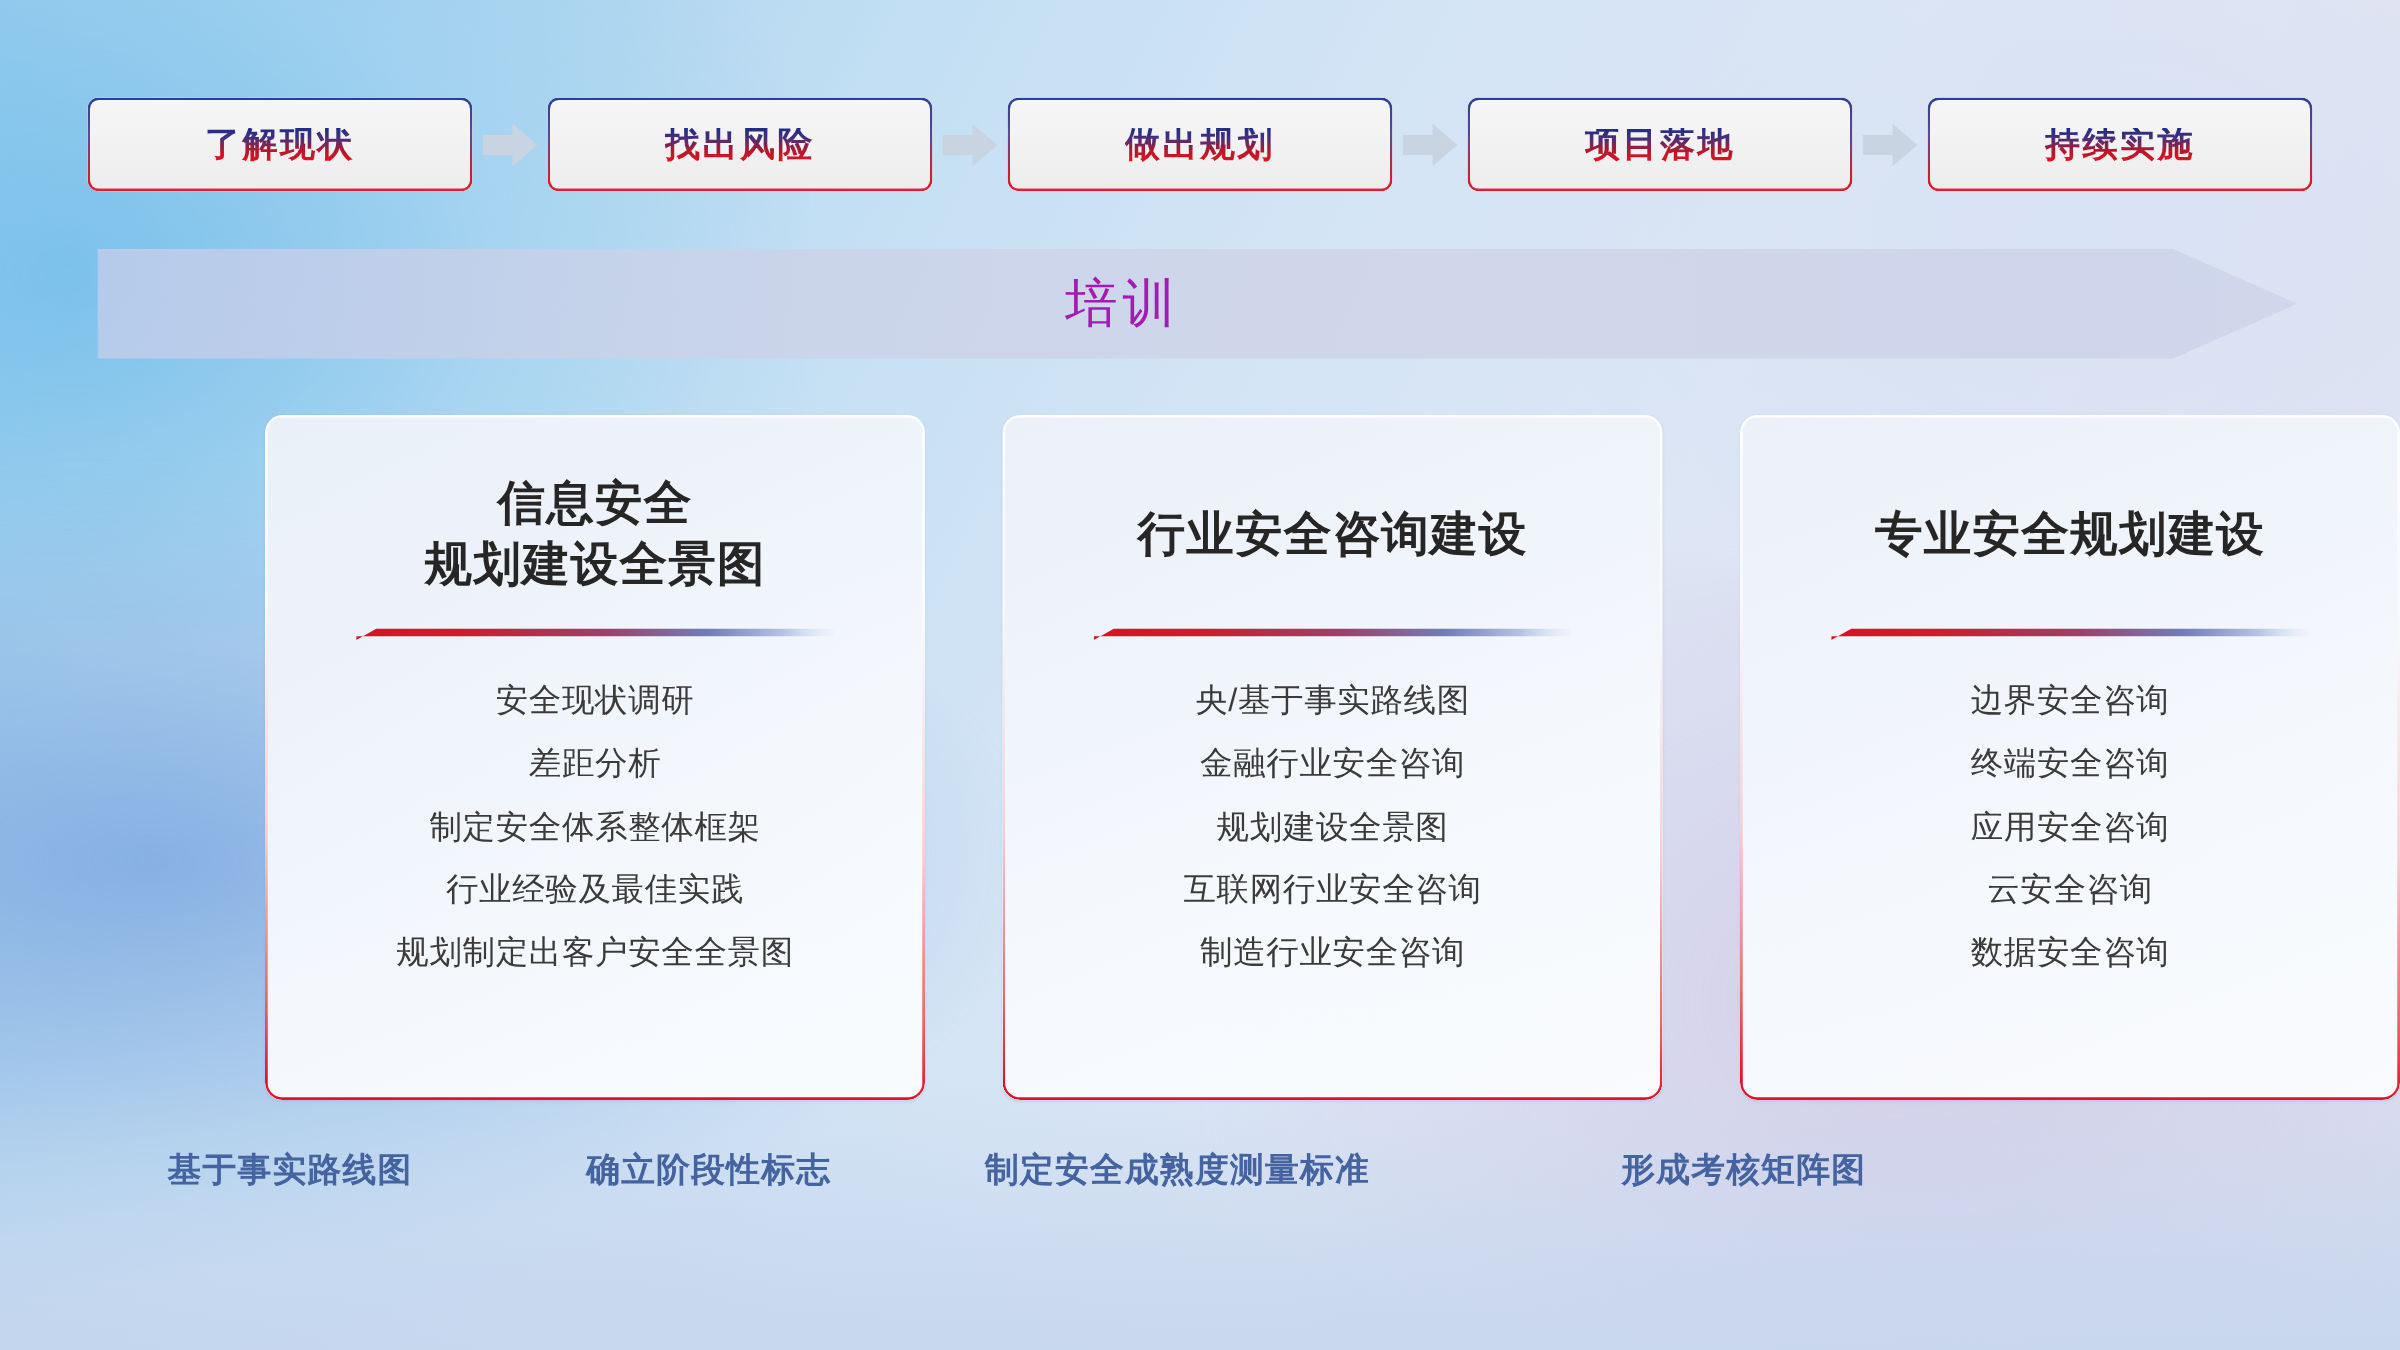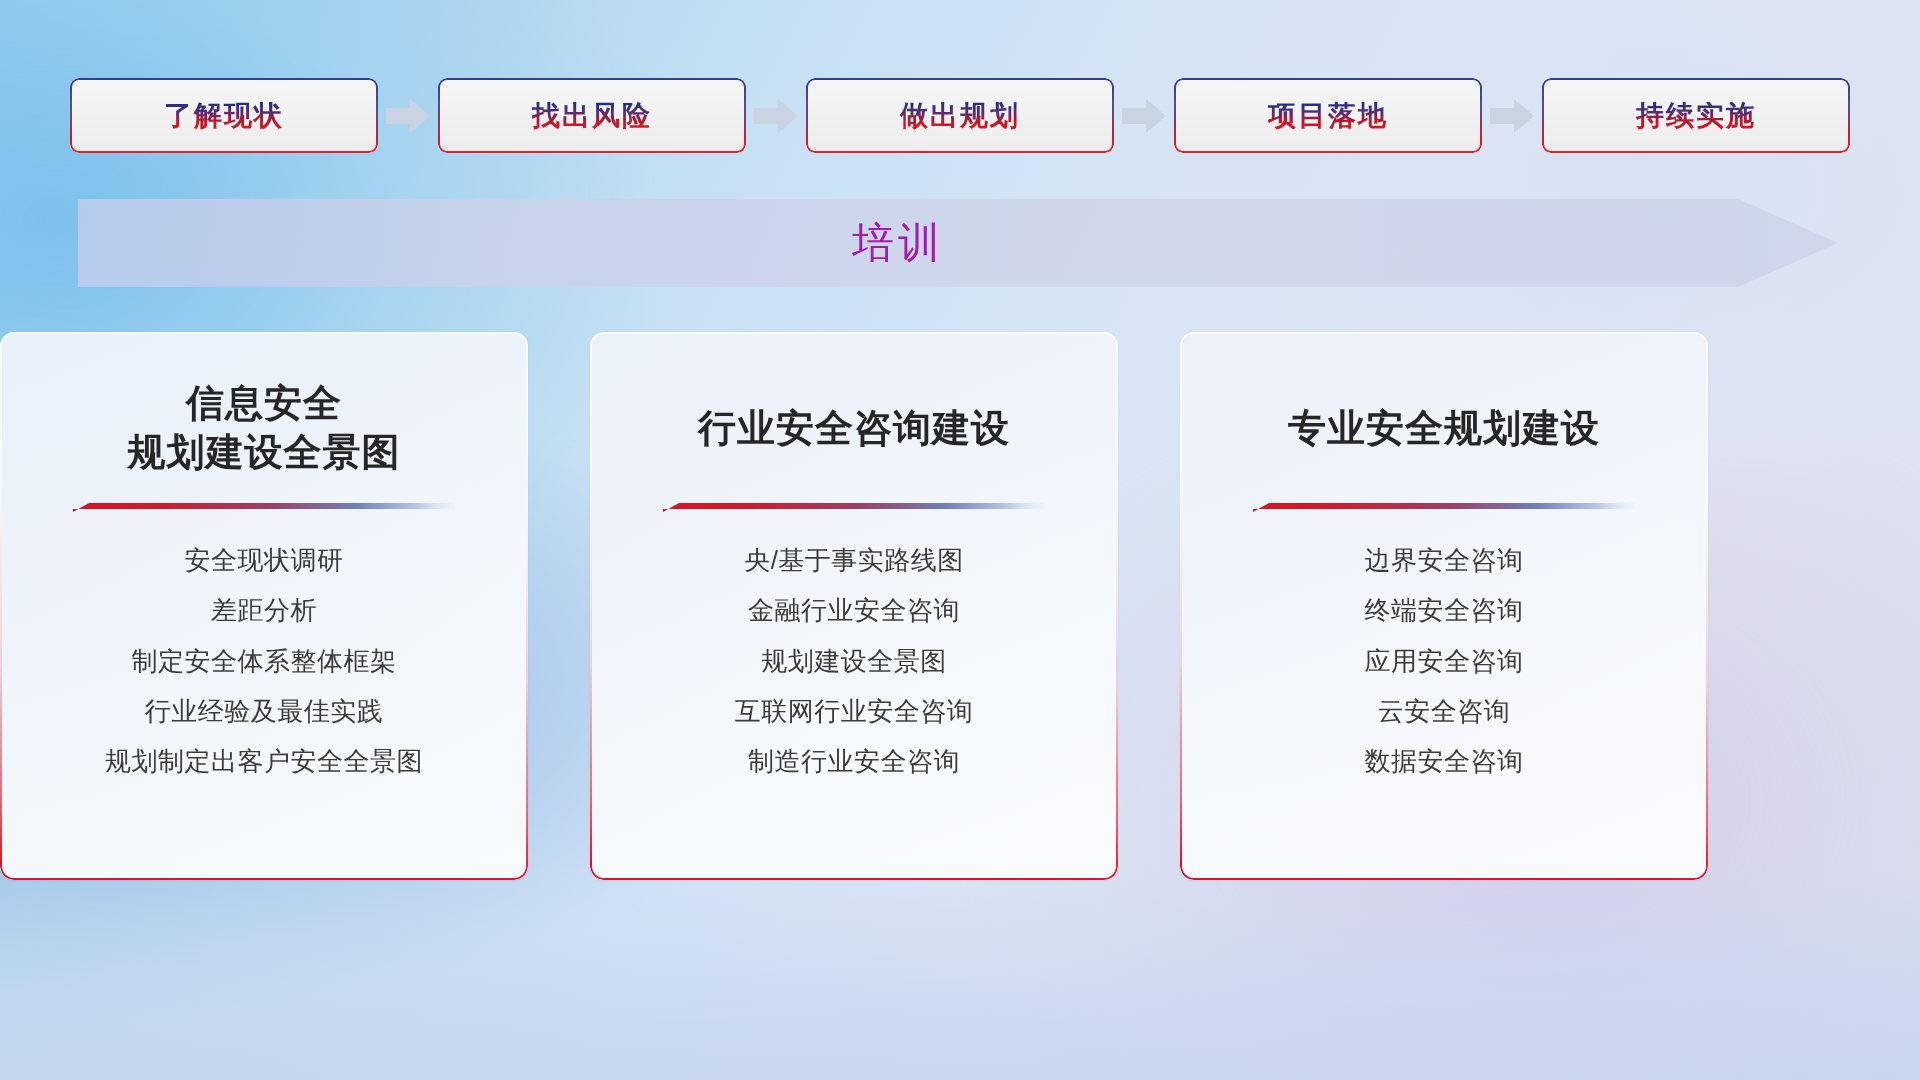--- a/index.html
+++ b/index.html
@@ -103,21 +103,21 @@
   .banner-label{
     position:absolute; inset:0;
     display:flex; align-items:center; justify-content:center;
     padding-right:120px;
     font-size:42px; font-weight:400; color:#a21caf; letter-spacing:4px;text-align:center;
   }
 
   
   .cards{
     position:absolute; left:0; top:332px; width:1920px; height:560px;
-    display:flex; justify-content:flex-start; gap:62px;
+    display:flex; justify-content:flex-end; gap:62px;
   }
   .card{
     position:relative;
     width:528px; height:548px;
     border-radius:14px;
     background:linear-gradient(160deg,
        rgba(236,241,249,.97) 0%,
        rgba(240,244,251,.96) 28%,
        rgba(246,249,253,.96) 58%,
        rgba(250,252,254,.97) 100%);
@@ -359,14 +359,20 @@
           <li>终端安全咨询</li>
           <li>应用安全咨询</li>
           <li>云安全咨询</li>
           <li>数据安全咨询</li>
         </ul>
       </div>
     </div>
 
   </div>
 
+  <div class="captions">
+    <span class="caption cap-0">基于事实路线图</span>
+    <span class="caption cap-1">确立阶段性标志</span>
+    <span class="caption cap-2">制定安全成熟度测量标准</span>
+    <span class="caption cap-3">形成考核矩阵图</span>
+  </div>
 
 </div>
 
 </body></html>

